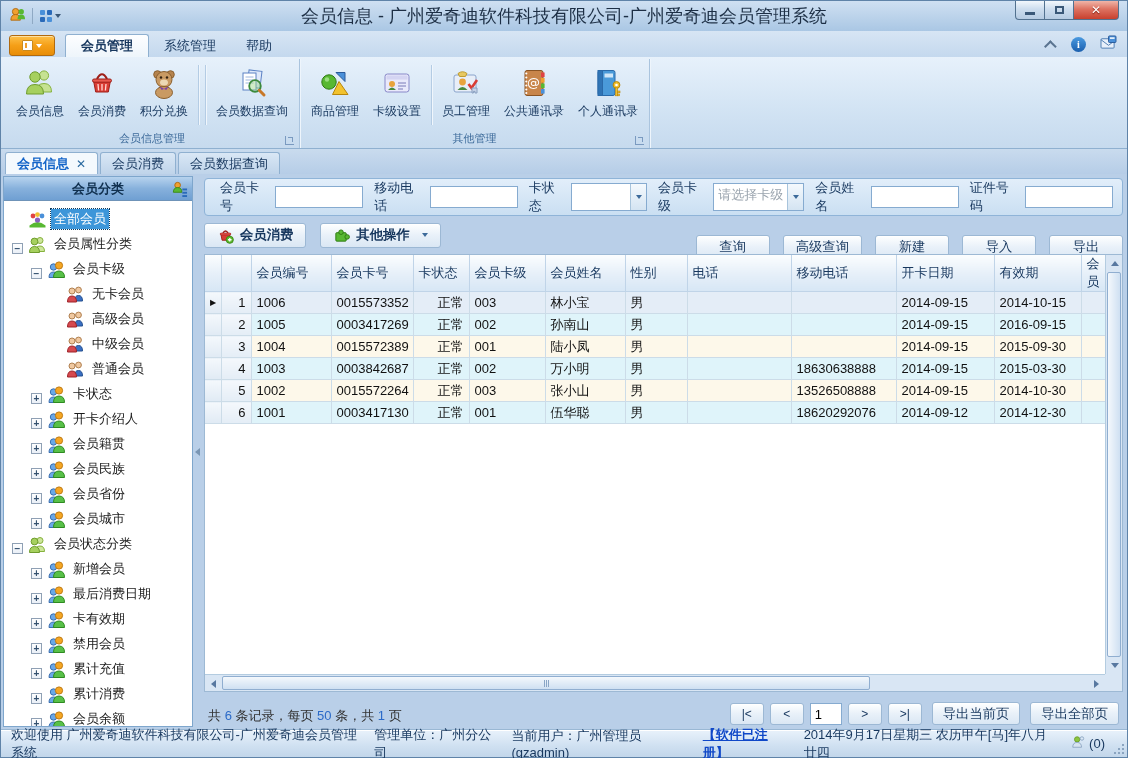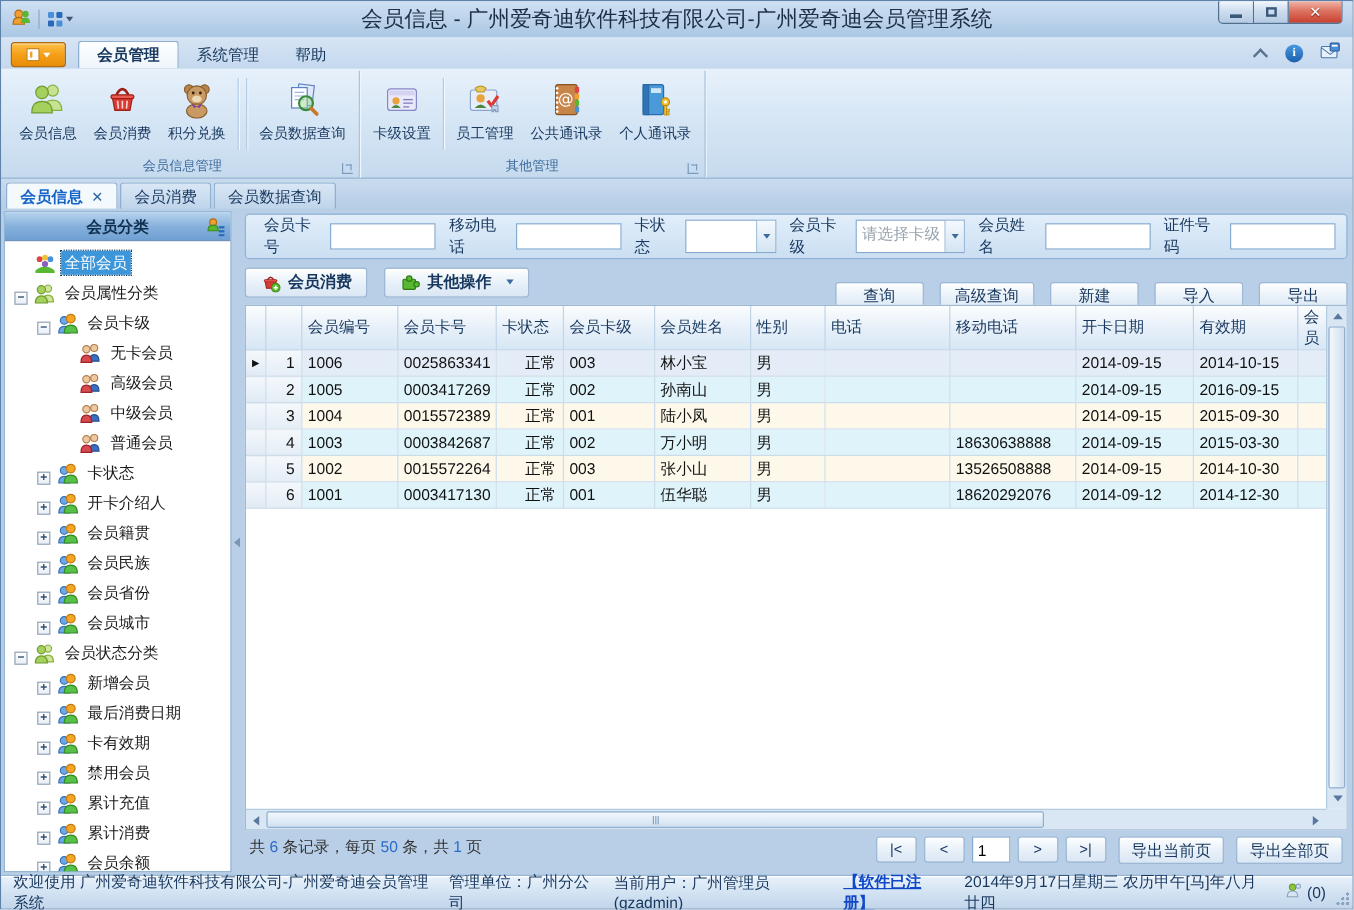--- a/index.html
+++ b/index.html
@@ -143,21 +143,21 @@
   .tri.up { border-left:4px solid transparent; border-right:4px solid transparent; border-bottom:5px solid #5878a0; }
   .tri.down { border-left:4px solid transparent; border-right:4px solid transparent; border-top:5px solid #5878a0; }
   .tri.left { border-top:4px solid transparent; border-bottom:4px solid transparent; border-right:5px solid #5878a0; }
   .tri.right { border-top:4px solid transparent; border-bottom:4px solid transparent; border-left:5px solid #5878a0; }
   .vthumb { flex:1; margin:0 1px; border:1px solid #90aed0; border-radius:2px; background:linear-gradient(90deg,#f4f8fc,#cfe0f2); }
   .hthumb { width:72%; margin:1px 0; border:1px solid #90aed0; border-radius:2px; background:linear-gradient(#f4f8fc,#cfe0f2);
     display:flex; align-items:center; justify-content:center; gap:1px; }
   .hthumb i { width:1px; height:7px; background:#8aa6c6; }
 
   
-  .pager { height:30px; flex:0 0 auto; display:flex; align-items:flex-start; padding:0 4px 2px; }
+  .pager { height:30px; flex:0 0 auto; display:flex; align-items:flex-end; padding:0 4px 2px; }
   .summary { color:#333; }
   .summary .num { color:#2a6ac8; }
   .pager .gap { flex:1; }
   .nav-btn { min-width:34px; height:22px; padding:0 6px; margin-left:6px; font-size:12px; }
   .page-box { width:32px; height:22px; border:1px solid #86abd0; text-align:left; padding:0 4px; margin-left:6px; font:inherit; }
   .exp-btn { height:23px; margin-left:10px; padding:0 10px; }
 
   
   .statusbar { height:28px; flex:0 0 auto; background:linear-gradient(#e9f2fb,#cfe0f1 60%,#c2d6ea);
     border-top:1px solid #9ab8d4; box-shadow:inset 0 1px 0 #fff; display:flex; align-items:center;
@@ -295,20 +295,31 @@
               <span class="rtext">会员数据查询</span>
             </div>
           </div>
           <div class="rlabel-row">
             <span class="rlabel">会员信息管理</span>
             <span class="dlauncher"></span>
           </div>
         </div>
         <div class="rgroup">
           <div class="ritems">
+            <div class="ritem">
+              <span class="ricon">
+                <svg viewBox="0 0 32 32">
+                  <circle cx="10" cy="15" r="7.2" fill="#58b832" stroke="#2e7a12"></circle>
+                  <circle cx="8" cy="12.5" r="2.2" fill="#9ade7e"></circle>
+                  <path d="M17 5.5 h9 v9 z" fill="#4a90d9" stroke="#2a5a9a"></path>
+                  <path d="M13.5 27.5 l6.5-13 9 13 z" fill="#f2c22e" stroke="#b8860b"></path>
+                </svg>
+              </span>
+              <span class="rtext">商品管理</span>
+            </div>
             <div class="ritem">
               <span class="ricon">
                 <svg viewBox="0 0 32 32">
                   <rect x="4" y="7" width="24" height="18" rx="2.5" fill="#e9e9fb" stroke="#8888c8"></rect>
                   <rect x="5.5" y="8.5" width="21" height="4" fill="#d4d4f2"></rect>
                   <circle cx="11" cy="17" r="3" fill="#e8a33c"></circle>
                   <path d="M7 23 q4-5 8 0 z" fill="#46883c"></path>
                   <g stroke="#7a7ab8">
                     <line x1="17" y1="16" x2="25" y2="16"></line>
                     <line x1="17" y1="19" x2="25" y2="19"></line>
@@ -719,21 +730,21 @@
                   <th>开卡日期</th>
                   <th>有效期</th>
                   <th>会员</th>
                 </tr>
               </thead>
               <tbody>
                 <tr class="current">
                   <td class="ind">▶</td>
                   <td class="rnum">1</td>
                   <td class="c">1006</td>
-                  <td class="c">0025863341</td>
+                  <td class="c">0015573352</td>
                   <td class="c ta-r">正常</td>
                   <td class="c">003</td>
                   <td class="c">林小宝</td>
                   <td class="c">男</td>
                   <td class="c"></td>
                   <td class="c"></td>
                   <td class="c">2014-09-15</td>
                   <td class="c">2014-10-15</td>
                   <td class="c"></td>
                 </tr>

